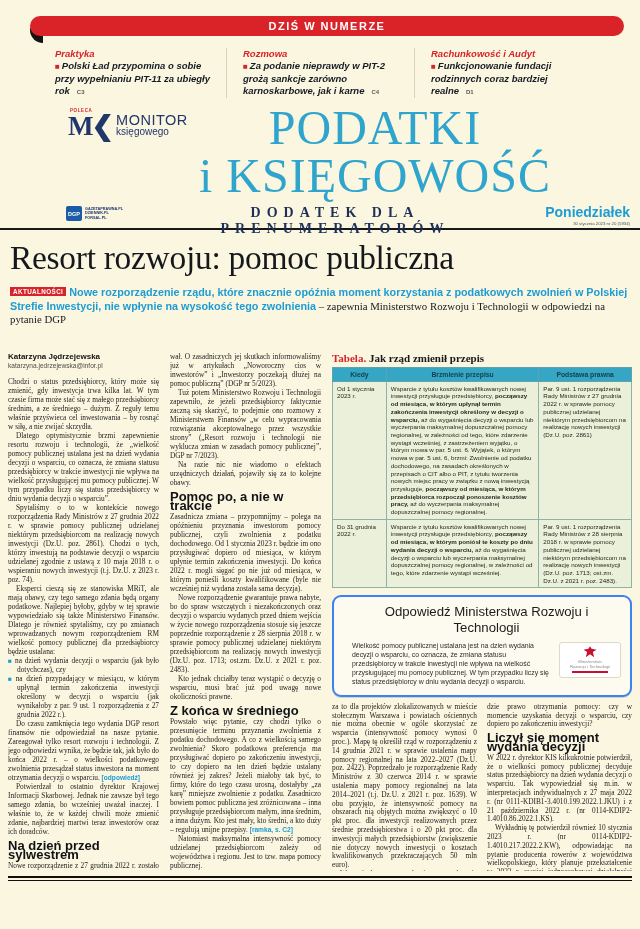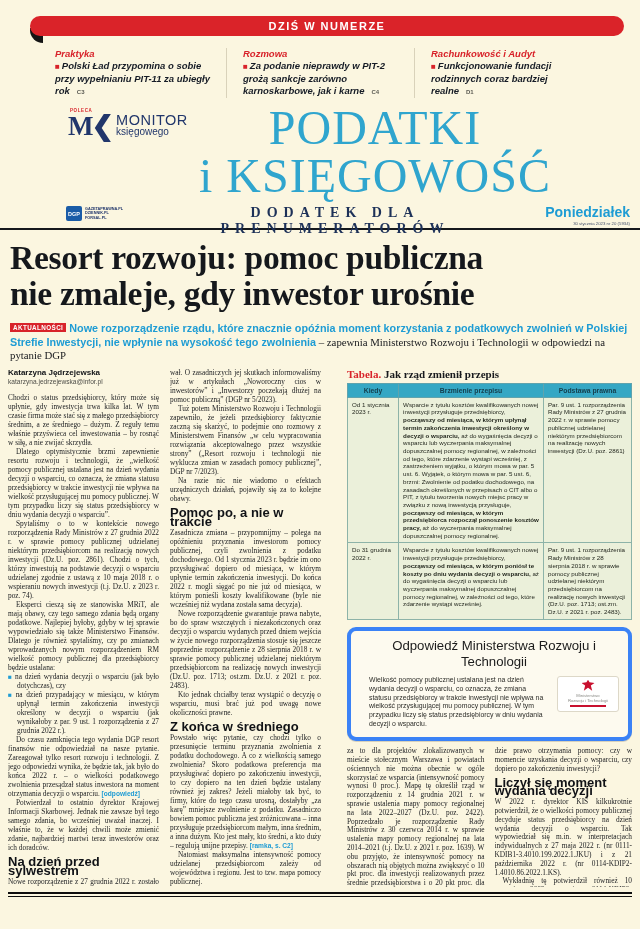--- a/index.html
+++ b/index.html
@@ -37,27 +37,27 @@
   .big-title .l1 { font-size:48px; line-height:48px; letter-spacing:1px; }
   .big-title .l2 { font-size:48px; line-height:47px; letter-spacing:1px; }
   .subtitle { position:absolute; left:170px; width:330px; top:101px; text-align:center; color:#1D3158; font-family:"Liberation Serif", serif; font-weight:bold; font-size:14px; letter-spacing:6px; }
   .dgp-block { position:absolute; left:66px; top:102px; display:flex; align-items:center; }
   .dgp-box { width:16px; height:15px; background:#1A5CA7; color:#fff; font-family:"Liberation Sans", sans-serif; font-weight:bold; font-size:5.5px; display:flex; align-items:center; justify-content:center; border-radius:2px; }
   .dgp-sites { margin-left:3px; font-family:"Liberation Sans", sans-serif; font-weight:bold; font-size:3.8px; line-height:4.6px; color:#21366B; }
   .issue-block { position:absolute; right:10px; top:100px; text-align:right; }
   .issue-day { color:#1E9CD4; font-family:"Liberation Sans", sans-serif; font-weight:bold; font-size:14px; }
   .issue-date { color:#44506B; font-family:"Liberation Sans", sans-serif; font-size:4.3px; margin-top:1px; }
   
-  .headline { padding:10px 10px 0 10px; font-family:"Liberation Serif", serif; font-weight:bold; font-size:33.5px; line-height:36px; letter-spacing:-.3px; color:#15181C; }
+  .headline { padding:10px 10px 0 10px; font-family:"Liberation Serif", serif; font-weight:normal; font-size:33.5px; line-height:36px; letter-spacing:-.3px; color:#15181C; }
   .lead { padding:9px 10px 0 10px; font-size:10.8px; line-height:13.6px; }
   .lead-badge { background:#D8232A; color:#fff; font-family:"Liberation Sans", sans-serif; font-weight:bold; font-size:6.3px; padding:1px 3px; letter-spacing:.4px; vertical-align:2px; margin-right:3px; }
   .lead-highlight { color:#1E9CD4; font-family:"Liberation Sans", sans-serif; font-weight:bold; }
   .lead-rest { font-family:"Liberation Serif", serif; color:#17191D; }
   
-  .cols { display:flex; gap:26px; margin-top:5px; padding:0 8px; height:519px; overflow:hidden; }
+  .cols { display:flex; gap:11px; margin-top:25px; padding:0 8px; height:519px; overflow:hidden; }
   .half-left { width:313px; display:flex; gap:11px; }
   .half-right { width:300px; flex:1; display:flex; flex-direction:column; }
   .col { flex:1; font-size:7.35px; line-height:9px; text-align:justify; color:#1B1D20; overflow:hidden; }
   .col p + p, .col p.ind { text-indent:8px; }
   .byline { font-family:"Liberation Sans", sans-serif; font-weight:bold; font-size:8px; color:#101216; }
   .byline-email { font-family:"Liberation Sans", sans-serif; font-size:6.6px; color:#4E4E48; margin-bottom:7px; }
   .subhead { font-family:"Liberation Sans", sans-serif; font-weight:bold; font-size:13px; margin:5px 0 2px 0; text-align:left; color:#101216; }
   .bullets { list-style:none; }
   .bullets li { padding-left:9px; text-indent:-9px; }
   .sq { color:#1E9CD4; font-size:6.5px; margin-right:2px; }
@@ -72,21 +72,21 @@
   }
   table.przepis td {
     border:1px solid #8DB3A8; vertical-align:top; padding:3px 4px;
     font-family:"Liberation Sans", sans-serif; font-size:6.2px; line-height:7.7px; color:#24281F; text-align:left;
   }
   td.c-when { width:18%; font-size:6.4px; }
   td.c-text { width:51%; }
   td.c-legal { width:31%; }
   
   .resp-box {
-    margin:7px 0 6px 0; background:#FDFAEF; border:4px solid #3b82f6; border-radius:9px;
+    margin:7px 0 6px 0; background:#FDFAEF; border:2px solid #3b82f6; border-radius:9px;
     padding:7px 9px 8px 18px; box-shadow:0 1px 0 #d8d2bc;
   }
   .resp-title { text-align:center; font-family:"Liberation Sans", sans-serif; font-size:13.2px; line-height:16px; color:#1C1C1C; margin-bottom:6px; }
   .resp-row { display:flex; gap:8px; align-items:flex-start; }
   .resp-body { flex:1; font-family:"Liberation Sans", sans-serif; font-size:6.9px; line-height:8.9px; color:#2C2C28; text-align:left; }
   .ministry { width:62px; background:#FFFFFF; border:1px solid #DDD8C8; border-radius:3px; padding:3px 2px 4px 2px; text-align:center; }
   .eagle { width:13px; height:11px; margin:0 auto 2px auto; background:#C8102E;
     clip-path:polygon(50% 0,62% 22%,100% 30%,72% 52%,82% 100%,50% 72%,18% 100%,28% 52%,0 30%,38% 22%); }
   .ministry-name { font-family:"Liberation Sans", sans-serif; font-size:4.2px; line-height:5px; color:#8A8A85; }
   .ministry-bar { width:36px; height:2px; background:#C8102E; margin:2px auto 0 auto; }
@@ -143,35 +143,34 @@
     </div>
   </div>
   <div class="issue-block">
     <div class="issue-day">Poniedziałek</div>
     <div class="issue-date">30 stycznia 2023 nr 20 (5934)</div>
   </div>
 </div>
 
 <div class="headline">
   <div>Resort rozwoju: pomoc publiczna</div>
-  <div>nie zmaleje, gdy inwestor urośnie</div>
 </div>
 
 <div class="lead">
   <span class="lead-badge">AKTUALNOŚCI</span><span class="lead-highlight">Nowe rozporządzenie rządu, które znacznie opóźnia moment korzystania z podatkowych zwolnień w Polskiej Strefie Inwestycji, nie wpłynie na wysokość tego zwolnienia</span><span class="lead-rest"> – zapewnia Ministerstwo Rozwoju i Technologii w odpowiedzi na pytanie DGP</span>
 </div>
 
 <div class="cols">
 
   <div class="half-left">
 
     <div class="col">
       <div class="byline">Katarzyna Jędrzejewska</div>
       <div class="byline-email">katarzyna.jedrzejewska@infor.pl</div>
-      <p>Chodzi o status przedsiębiorcy, który może się upłynie, gdy inwestycja trwa kilka lat. W tym czasie firma może stać się z małego przedsiębiorcy średnim, a ze średniego – dużym. Z reguły temu właśnie przyświeca cel inwestowania – by rosnąć w siłę, a nie zwijać skrzydła.</p>
+      <p>Chodzi o status przedsiębiorcy, który może się zmienić, gdy inwestycja trwa kilka lat. W tym czasie firma może stać się z małego przedsiębiorcy średnim, a ze średniego – dużym. Z reguły temu właśnie przyświeca cel inwestowania – by rosnąć w siłę, a nie zwijać skrzydła.</p>
       <p>Dlatego optymistycznie brzmi zapewnienie resortu rozwoju i technologii, że „wielkość pomocy publicznej ustalana jest na dzień wydania decyzji o wsparciu, co oznacza, że zmiana statusu przedsiębiorcy w trakcie inwestycji nie wpływa na wielkość przysługującej mu pomocy publicznej. W tym przypadku liczy się status przedsiębiorcy w dniu wydania decyzji o wsparciu”.</p>
       <p>Spytaliśmy o to w kontekście nowego rozporządzenia Rady Ministrów z 27 grudnia 2022 r. w sprawie pomocy publicznej udzielanej niektórym przedsiębiorcom na realizację nowych inwestycji (Dz.U. poz. 2861). Chodzi o tych, którzy inwestują na podstawie decyzji o wsparciu udzielanej zgodnie z ustawą z 10 maja 2018 r. o wspieraniu nowych inwestycji (t.j. Dz.U. z 2023 r. poz. 74).</p>
       <p>Eksperci cieszą się ze stanowiska MRiT, ale mają obawy, czy tego samego zdania będą organy podatkowe. Najlepiej byłoby, gdyby w tej sprawie wypowiedziało się także Ministerstwo Finansów. Dlatego je również spytaliśmy, czy po zmianach wprowadzanych nowym rozporządzeniem RM wielkość pomocy publicznej dla przedsiębiorcy będzie ustalana:</p>
       <ul class="bullets">
         <li><span class="sq">■</span><span>na dzień wydania decyzji o wsparciu (jak było dotychczas), czy</span></li>
         <li><span class="sq">■</span><span>na dzień przypadający w miesiącu, w którym upłynął termin zakończenia inwestycji określony w decyzji o wsparciu (jak wynikałoby z par. 9 ust. 1 rozporządzenia z 27 grudnia 2022 r.).</span></li>
       </ul>
       <p class="ind"><span>Do czasu zamknięcia tego wydania DGP resort finansów nie odpowiedział na nasze pytanie. Zareagował tylko resort rozwoju i technologii. Z jego odpowiedzi wynika, że będzie tak, jak było do końca 2022 r. – o wielkości podatkowego zwolnienia przesądzał status inwestora na moment otrzymania decyzji o wsparciu.</span> <span class="xref">[odpowiedź]</span></p>
       <p>Potwierdzał to ostatnio dyrektor Krajowej Informacji Skarbowej. Jednak nie zawsze był tego samego zdania, bo wcześniej uważał inaczej. I właśnie to, że w każdej chwili może zmienić zdanie, najbardziej martwi teraz inwestorów oraz ich doradców.</p>
       <div class="subhead">Na dzień przed sylwestrem</div>

